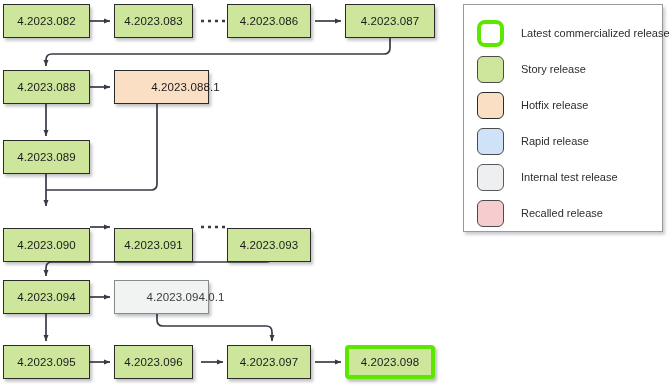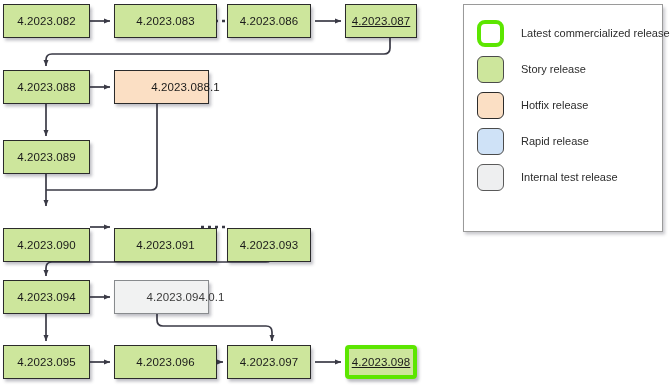--- a/index.html
+++ b/index.html
@@ -45,23 +45,23 @@
   }
   .node.latest{
     background:#cde69c;
     border:4px solid #5ce600;
     border-radius:4px;
     box-shadow:2px 2.5px 3px rgba(40,40,60,.30);
   }
 
   
   .c1{left:3px;width:87px;}
-  .c2{left:114px;width:103px;}
+  .c2{left:114px;width:79px;}
   .c3{left:227px;width:84px;}
-  .c4{left:345px;width:72px;text-decoration:underline;}
+  .c4{left:345px;width:90px;}
   .c2w{left:114px;width:95px;padding-left:48px;}
 
   
   .r1{top:4px;}
   .r2{top:70px;}
   .r3{top:140px;}
   .r4{top:228px;}
   .r5{top:280px;}
   .r6{top:345px;}
 
@@ -186,15 +186,19 @@
       <span class="legend-label">Hotfix release</span>
     </div>
     <div class="legend-row" style="top:122px">
       <span class="swatch rapid"></span>
       <span class="legend-label">Rapid release</span>
     </div>
     <div class="legend-row" style="top:158px">
       <span class="swatch internal"></span>
       <span class="legend-label">Internal test release</span>
     </div>
+    <div class="legend-row" style="top:194px">
+      <span class="swatch recalled"></span>
+      <span class="legend-label">Recalled release</span>
+    </div>
   </div>
 
 </div>
 
 </body></html>

